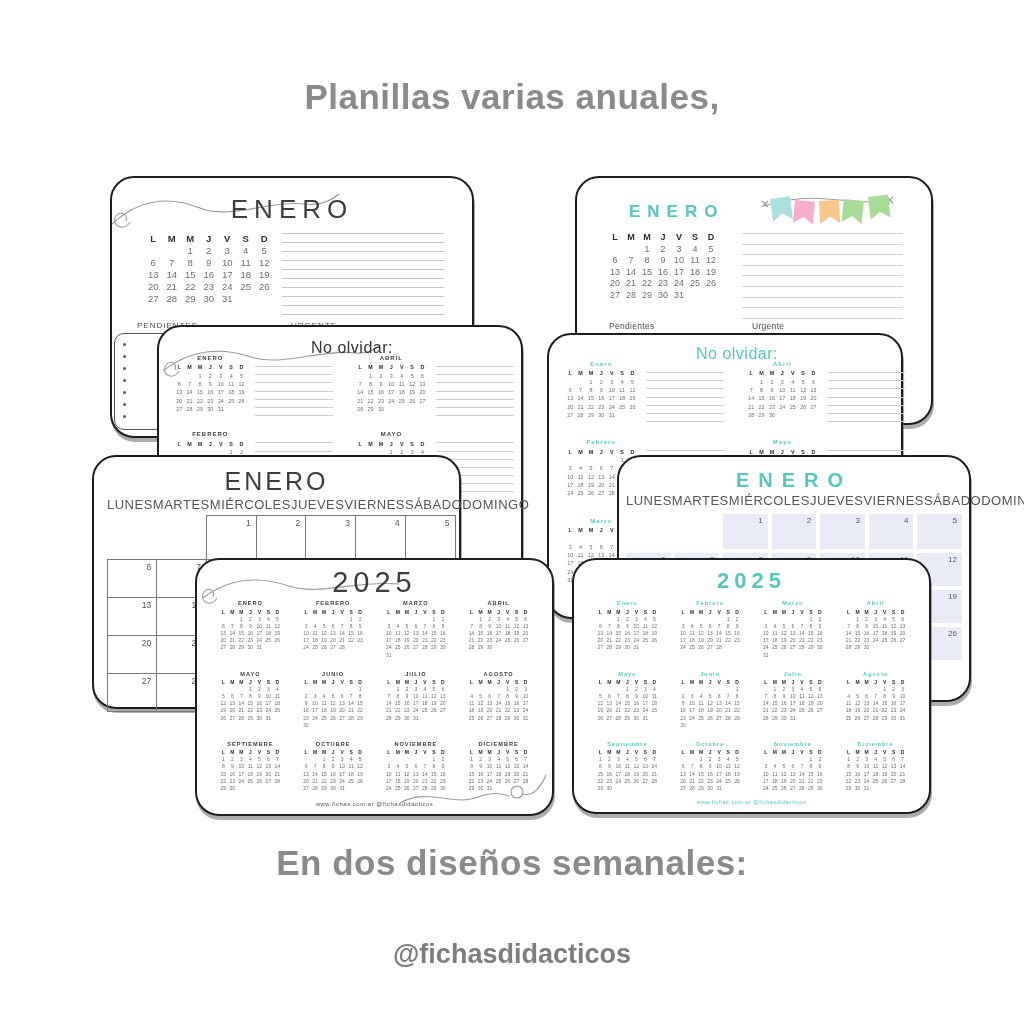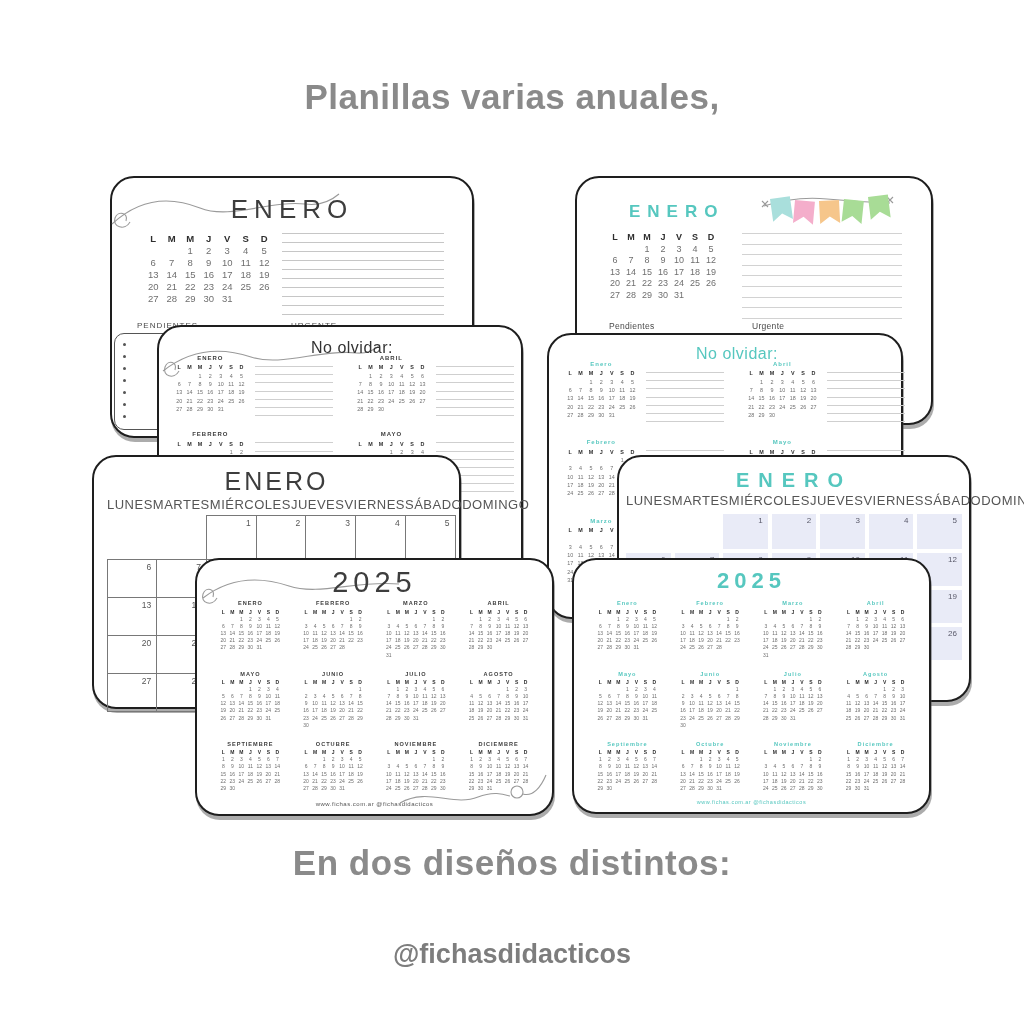--- a/index.html
+++ b/index.html
@@ -2010,17 +2010,17 @@
               <span class="dn">28</span>
               <span class="dn">29</span>
               <span class="dn">30</span>
               <span class="dn">31</span>
             </div></div></div>
       </div>
     <div class="an-footer teal">www.fichas.com.ar @fichasdidacticos</div>
   </div>
 
   <div class="headline bottom">
-    <div>En dos diseños distintos:</div>
+    <div>En dos diseños semanales:</div>
   </div>
   <div class="handle">@fichasdidacticos</div>
 
 </div>
 
 </body></html>

